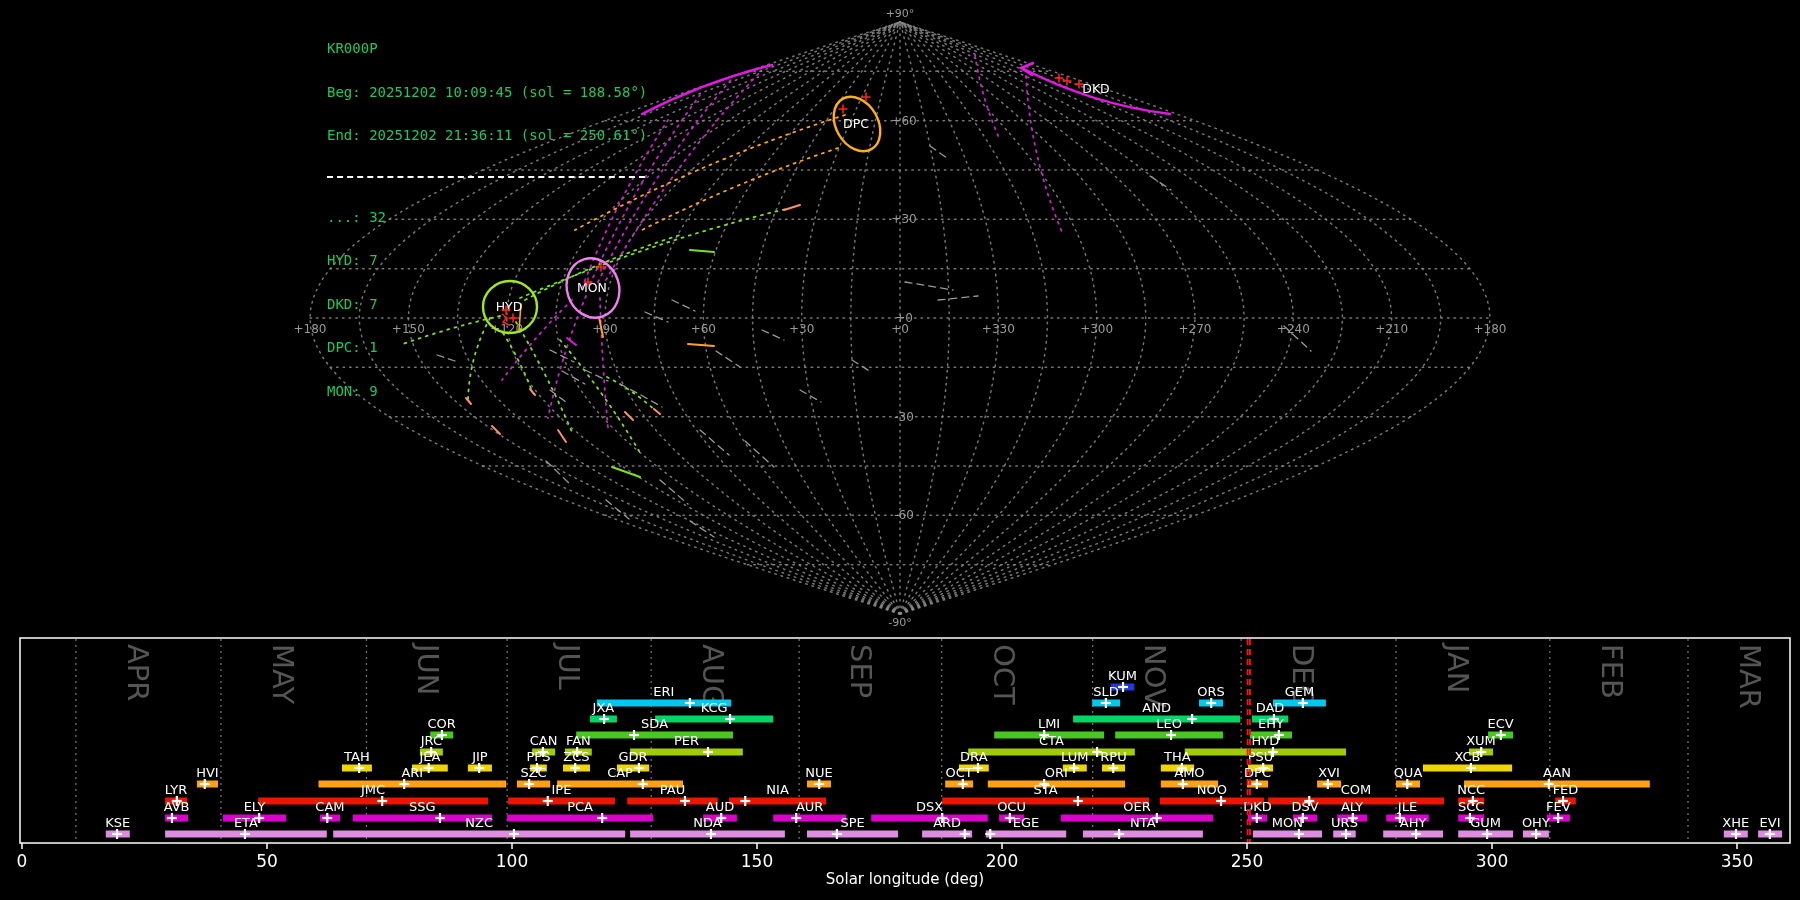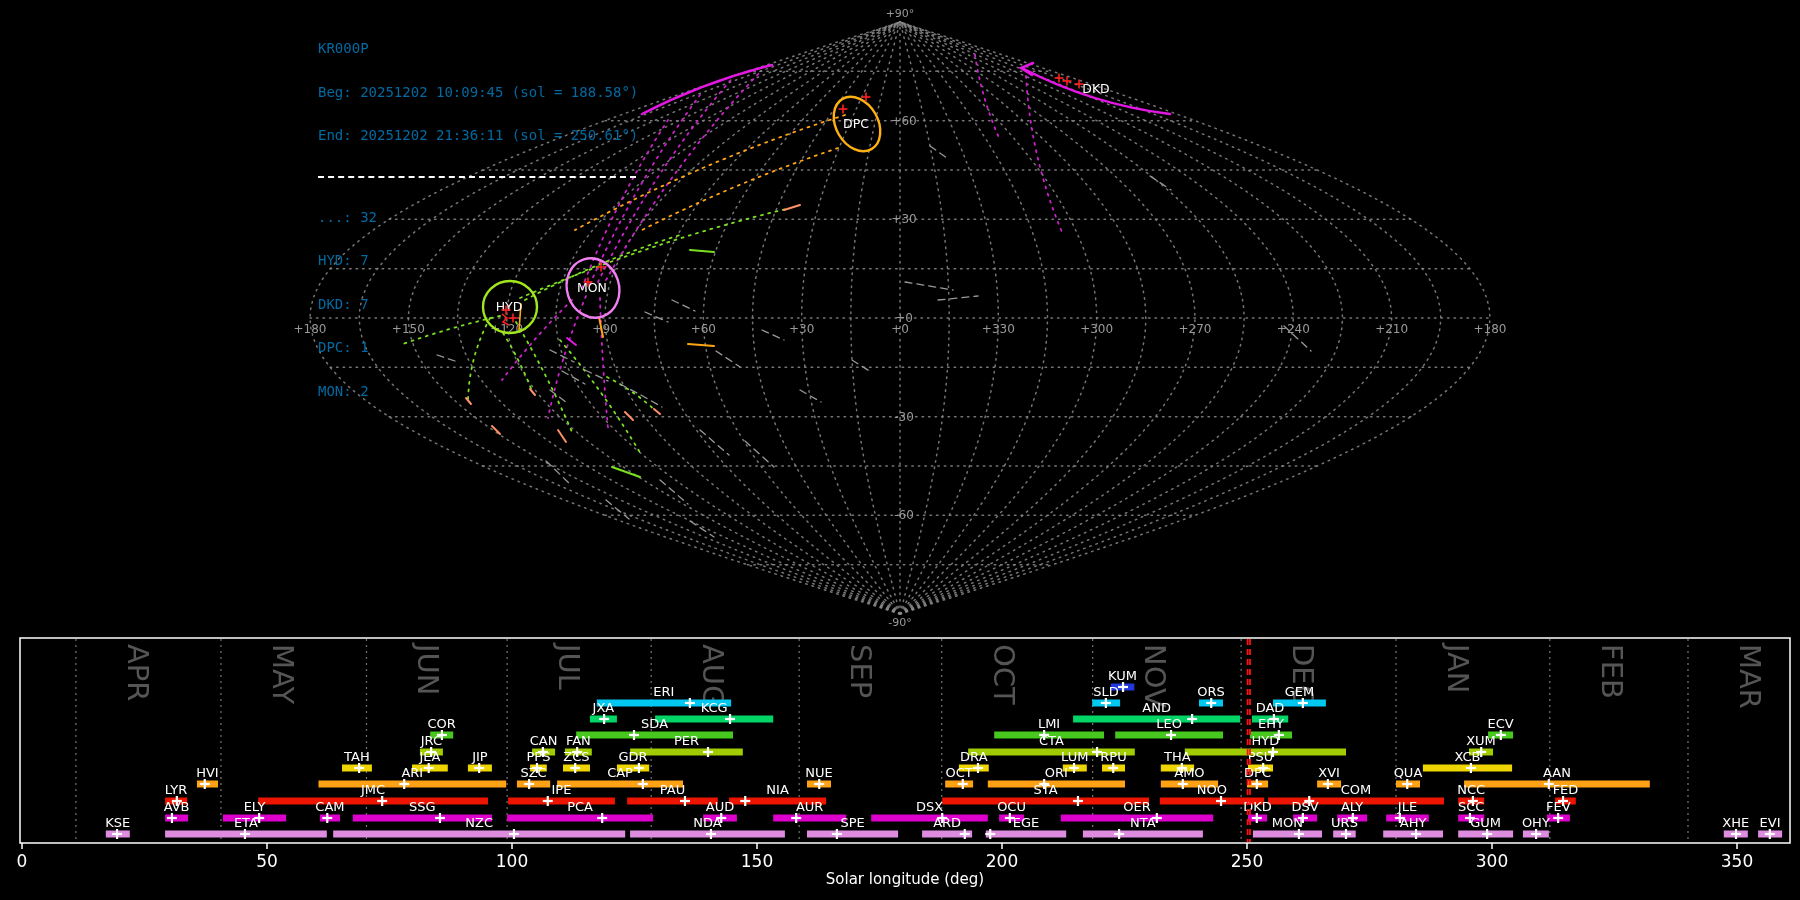--- a/index.html
+++ b/index.html
@@ -1,35 +1,35 @@
 <!DOCTYPE html>
 <html><head>
 <meta charset="utf-8">
 <style>
   html,body{margin:0;padding:0;background:#000;}
   body{width:1800px;height:900px;position:relative;overflow:hidden;
        font-family:"DejaVu Sans",sans-serif;}
-  .info{position:absolute;left:318px;top:12px;color:#0369a1;white-space:pre;
+  .info{position:absolute;left:327px;top:12px;color:#22c55e;white-space:pre;
         font:14px/14.5px "DejaVu Sans Mono",monospace;z-index:5;}
   .info .sep{border-top:2px dashed #fff;width:318px;margin:4px 0 3px 0;height:0;}
   svg{position:absolute;left:0;top:0;}
 </style>
 </head>
 <body>
 
 <div class="info">
   <div>KR000P</div>
   <div>Beg: 20251202 10:09:45 (sol = 188.58°)</div>
   <div>End: 20251202 21:36:11 (sol = 250.61°)</div>
   <div class="sep"></div>
   <div>...: 32</div>
   <div>HYD: 7</div>
   <div>DKD: 7</div>
   <div>DPC: 1</div>
-  <div>MON: 2</div>
+  <div>MON: 9</div>
 </div>
 
 <svg width="1800" height="900" viewBox="0 0 1800 900">
     <line fill="none" stroke="#8a8a8a" stroke-width="1.5" stroke-dasharray="1.5 5" stroke-linecap="round" opacity="0.85" x1="747.2967633895128" y1="564.6666666666667" x2="1052.7032366104872" y2="564.6666666666667"></line>
     <line fill="none" stroke="#8a8a8a" stroke-width="1.5" stroke-dasharray="1.5 5" stroke-linecap="round" opacity="0.85" x1="605" y1="515.3333333333333" x2="1195" y2="515.3333333333333"></line>
     <line fill="none" stroke="#8a8a8a" stroke-width="1.5" stroke-dasharray="1.5 5" stroke-linecap="round" opacity="0.85" x1="482.80699909993695" y1="466" x2="1317.193000900063" y2="466"></line>
     <line fill="none" stroke="#8a8a8a" stroke-width="1.5" stroke-dasharray="1.5 5" stroke-linecap="round" opacity="0.85" x1="389.04501176718117" y1="416.66666666666663" x2="1410.9549882328188" y2="416.66666666666663"></line>
     <line fill="none" stroke="#8a8a8a" stroke-width="1.5" stroke-dasharray="1.5 5" stroke-linecap="round" opacity="0.85" x1="330.10376248944965" y1="367.3333333333333" x2="1469.8962375105502" y2="367.3333333333333"></line>
     <line fill="none" stroke="#8a8a8a" stroke-width="1.5" stroke-dasharray="1.5 5" stroke-linecap="round" opacity="0.85" x1="310" y1="318" x2="1490" y2="318"></line>
     <line fill="none" stroke="#8a8a8a" stroke-width="1.5" stroke-dasharray="1.5 5" stroke-linecap="round" opacity="0.85" x1="330.10376248944965" y1="268.6666666666667" x2="1469.8962375105502" y2="268.6666666666667"></line>

